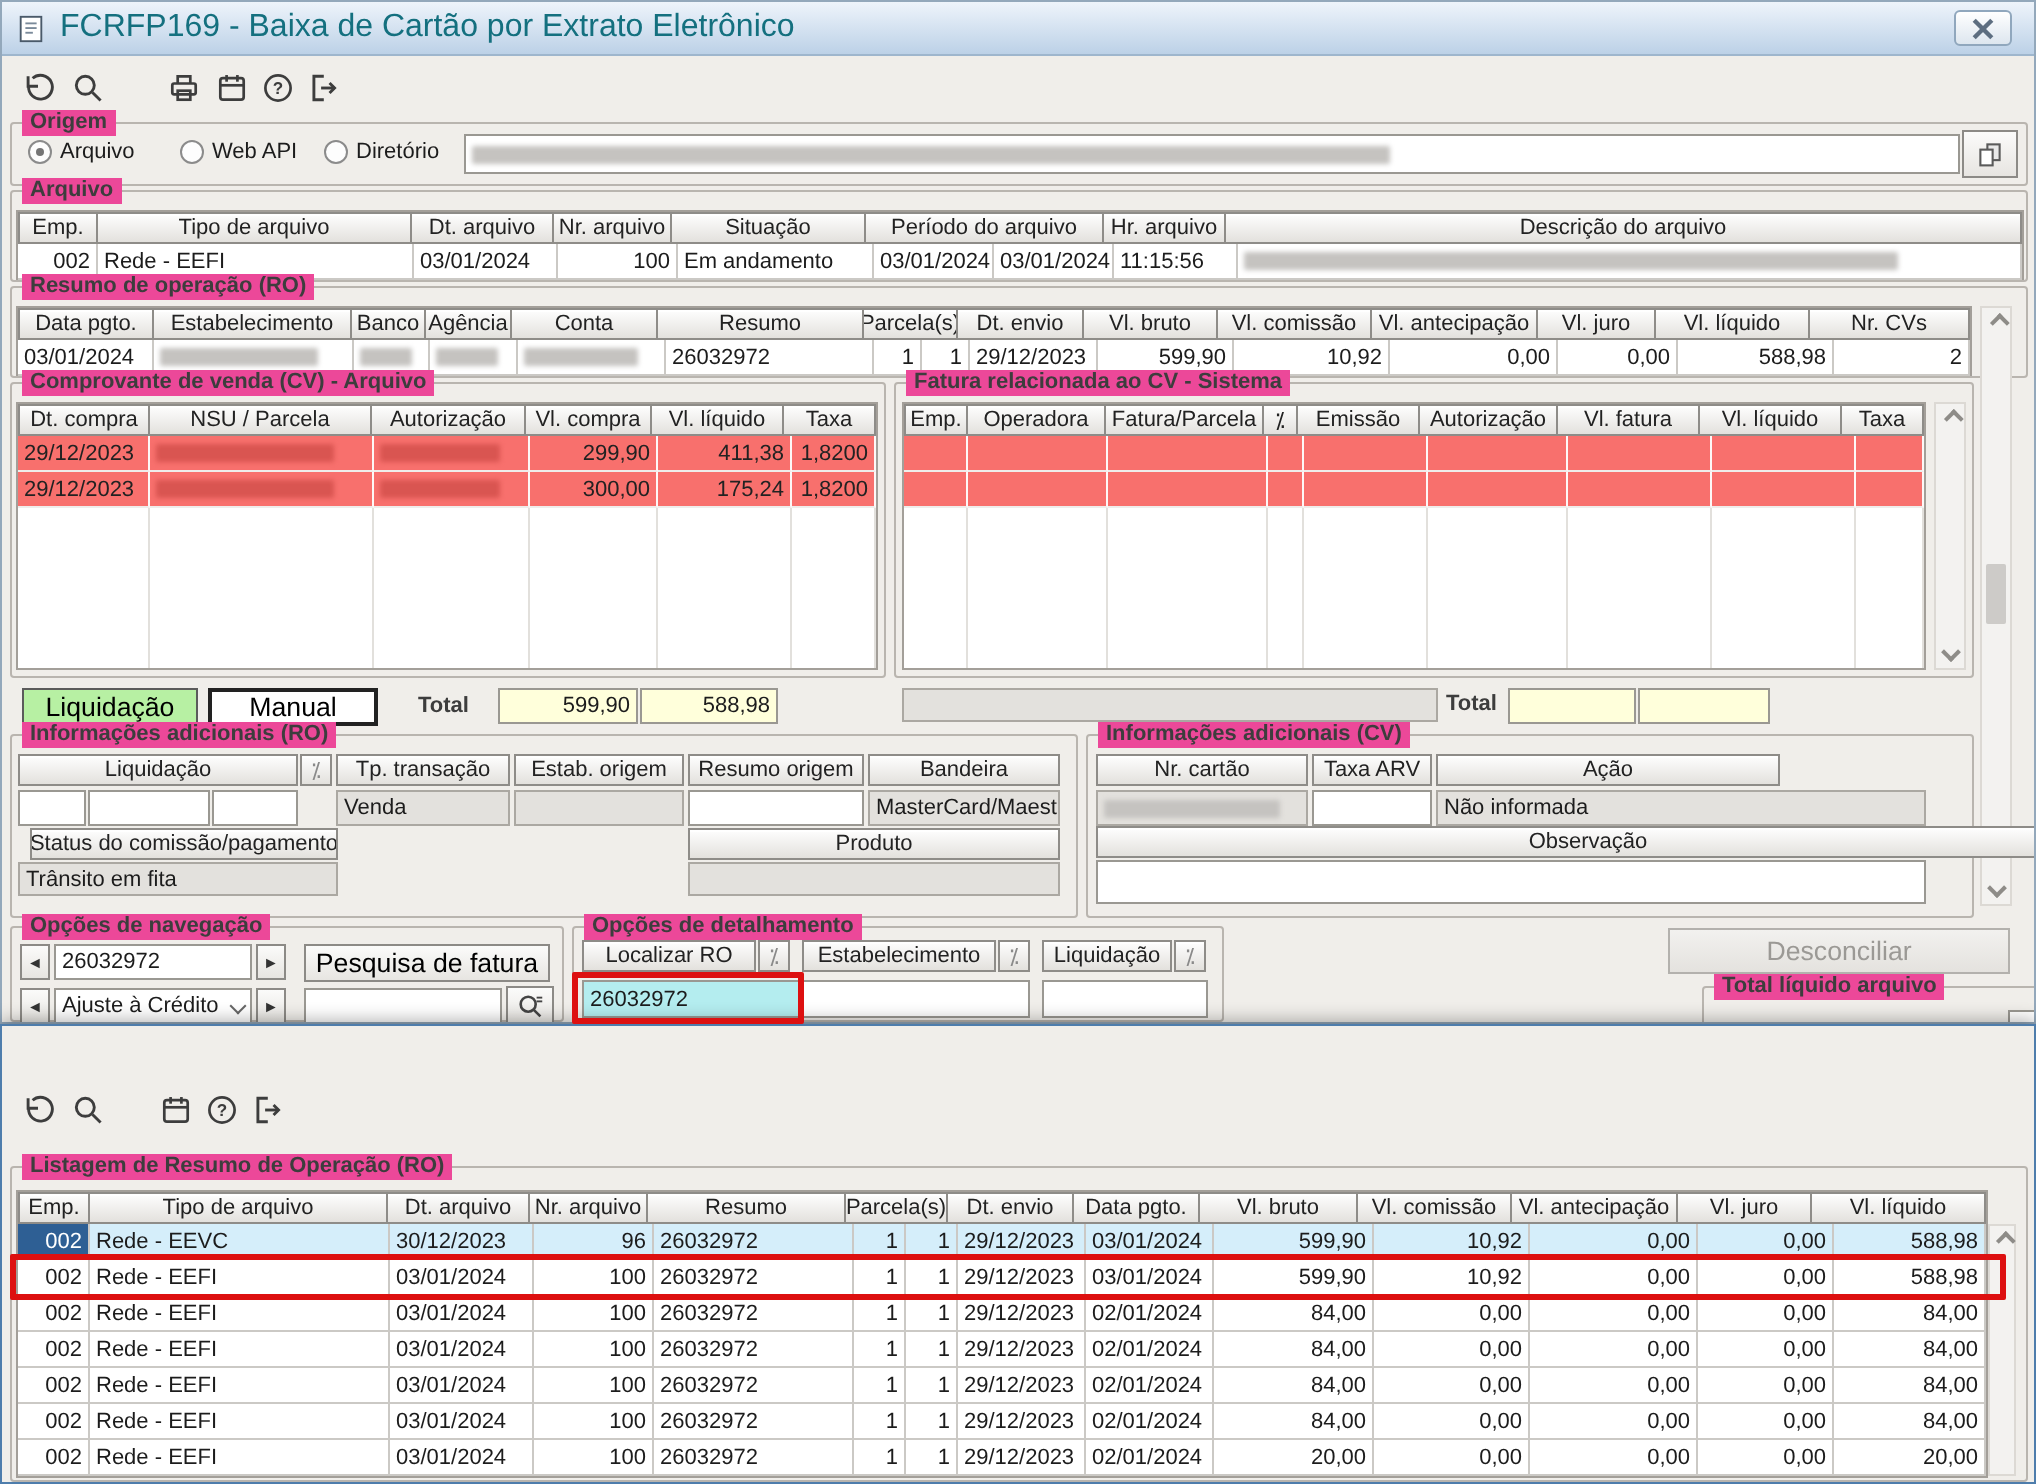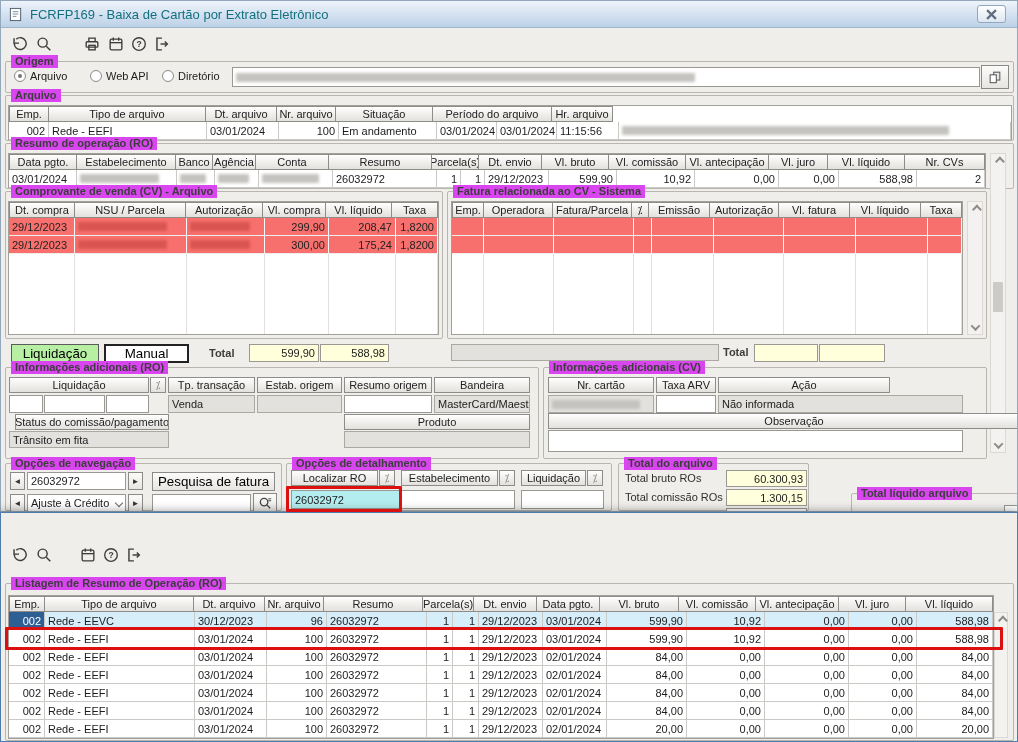--- a/index.html
+++ b/index.html
@@ -3,29 +3,29 @@
 <meta charset="utf-8">
 <style>
 *{margin:0;padding:0;box-sizing:border-box}
 html,body{width:1018px;height:742px}
 body{font-family:"Liberation Sans","DejaVu Sans",sans-serif;font-size:11px;color:#1c1c1c;background:#dde1e6}
 .screen{position:relative;width:1018px;height:742px;overflow:hidden}
 .win{position:absolute;background:#f0eeea;overflow:hidden}
 .win-top{left:0;top:0;width:1018px;height:512px;border:1px solid #93a8bb}
 .win-bottom{left:0;top:512px;width:1018px;height:230px;border:1px solid #4e7dac;box-shadow:0 -2px 8px rgba(0,0,0,.3)}
 .tb{position:absolute;left:0;top:0;right:0;height:27px;background:linear-gradient(#eef4fb,#bcd1e7);border-bottom:1px solid #9eb6cd;display:flex;align-items:center;padding:0 7px;gap:7px}
-.tb-title{font-size:13px}
+.tb-title{font-size:16px}
 .t-teal{color:#14707f}
 .t-dark{color:#1b1b1b}
 .closebtn{position:absolute;top:4px;display:flex;align-items:center;justify-content:center;border-radius:3px}
 .close-gray{right:11px;width:29px;height:18px;background:linear-gradient(#ffffff,#dde6ef);border:1px solid #90a7bd}
 .close-red{right:12px;width:31px;height:18px;background:linear-gradient(#ef9d92,#c23b2a);border:1px solid #7e241a;box-shadow:inset 0 1px 0 #f6c0b8}
 .tbtn{position:absolute;top:30px;width:25px;height:25px;display:flex;align-items:center;justify-content:center;background:transparent;border:none;cursor:pointer}
 .grp{position:absolute;border:1px solid #b9b5af;border-radius:2px}
-.grp>.lbl{position:absolute;top:-7px;left:5px;background:#d946ef;padding:0 4px;font-weight:bold;color:#3d3d3d;line-height:13px;white-space:nowrap}
+.grp>.lbl{position:absolute;top:-7px;left:5px;background:#ec4899;padding:0 4px;font-weight:bold;color:#3d3d3d;line-height:13px;white-space:nowrap}
 .tbl{position:absolute;display:flex;flex-direction:column;background:#fff;border:1px solid #a39f99}
 .trow{display:flex;flex:0 0 auto}
 .trow.ghost{flex:1 1 auto}
 .thead{height:16px}
 .hdr{height:16px;display:flex;align-items:center;justify-content:center;background:linear-gradient(#fefefe,#e3e1dd);border:1px solid #8e8c88;box-shadow:inset 0 1px 0 #fff;white-space:nowrap;overflow:hidden;font-size:11px;color:#222}
 .thead .hdr+.hdr{margin-left:-1px}
 .cell{height:18px;display:flex;align-items:center;padding:0 3px;background:#fff;border-right:1px solid #cbc9c5;border-bottom:1px solid #cbc9c5;white-space:nowrap;overflow:hidden}
 .ar{justify-content:flex-end}
 .red .cell{background:#f8706d;border-right:1px solid #fdf8f7;border-bottom:1px solid #efedeb;color:#222}
 .ghost .cell{height:auto;background:transparent;border-bottom:none;border-right:1px solid #e2e0dc}
@@ -153,20 +153,21 @@
     </div>
     <div class="tbl" style="left:7px;top:104px;width:1004px;height:35px">
         <div class="trow thead">
           <div class="hdr" style="flex: 0 0 40px; width: 40px;">Emp.</div>
           <div class="hdr" style="flex: 0 0 158px; width: 158px;">Tipo de arquivo</div>
           <div class="hdr" style="flex: 0 0 72px; width: 72px;">Dt. arquivo</div>
           <div class="hdr" style="flex: 0 0 60px; width: 60px;">Nr. arquivo</div>
           <div class="hdr" style="flex: 0 0 98px; width: 98px;">Situação</div>
           <div class="hdr" style="flex: 0 0 120px; width: 120px;">Período do arquivo</div>
           <div class="hdr" style="flex: 0 0 62px; width: 62px;">Hr. arquivo</div>
+          <div class="hdr" style="flex: 1 1 auto; min-width: 0px;">Descrição do arquivo</div>
         </div>
         <div class="trow">
           <div class="cell ar" style="flex: 0 0 40px; width: 40px;">002</div>
           <div class="cell" style="flex: 0 0 158px; width: 158px;">Rede - EEFI</div>
           <div class="cell" style="flex: 0 0 72px; width: 72px;">03/01/2024</div>
           <div class="cell ar" style="flex: 0 0 60px; width: 60px;">100</div>
           <div class="cell" style="flex: 0 0 98px; width: 98px;">Em andamento</div>
           <div class="cell" style="flex: 0 0 60px; width: 60px;">03/01/2024</div>
           <div class="cell" style="flex: 0 0 60px; width: 60px;">03/01/2024</div>
           <div class="cell" style="flex: 0 0 62px; width: 62px;">11:15:56</div>
@@ -247,21 +248,21 @@
         </div>
         <div class="trow red">
           <div class="cell" style="flex: 0 0 66px; width: 66px;">29/12/2023</div>
           <div class="cell" style="flex: 0 0 112px; width: 112px;">
             <span class="redact rr"></span>
           </div>
           <div class="cell" style="flex: 0 0 78px; width: 78px;">
             <span class="redact rr"></span>
           </div>
           <div class="cell ar" style="flex: 0 0 64px; width: 64px;">299,90</div>
-          <div class="cell ar" style="flex: 0 0 67px; width: 67px;">208,47</div>
+          <div class="cell ar" style="flex: 0 0 67px; width: 67px;">411,38</div>
           <div class="cell ar" style="flex: 1 1 auto; min-width: 0px;">1,8200</div>
         </div>
         <div class="trow red">
           <div class="cell" style="flex: 0 0 66px; width: 66px;">29/12/2023</div>
           <div class="cell" style="flex: 0 0 112px; width: 112px;">
             <span class="redact rr"></span>
           </div>
           <div class="cell" style="flex: 0 0 78px; width: 78px;">
             <span class="redact rr"></span>
           </div>
@@ -412,29 +413,22 @@
     <div class="hdr" style="position:absolute;left:290px;top:469px;width:87px">Localizar RO</div>
     <div class="hdr" style="position:absolute;left:378px;top:469px;width:16px;color:#8a8a8a">⁒</div>
     <div class="hdr" style="position:absolute;left:400px;top:469px;width:97px">Estabelecimento</div>
     <div class="hdr" style="position:absolute;left:498px;top:469px;width:16px;color:#8a8a8a">⁒</div>
     <div class="hdr" style="position:absolute;left:520px;top:469px;width:65px">Liquidação</div>
     <div class="hdr" style="position:absolute;left:586px;top:469px;width:16px;color:#8a8a8a">⁒</div>
     <div class="field f-cyan" style="left:290px;top:489px;width:109px;height:19px">26032972</div>
     <div class="field" style="left:400px;top:489px;width:114px;height:19px"></div>
     <div class="field" style="left:520px;top:489px;width:83px;height:19px"></div>
 
-    <div class="grp" style="left:617px;top:462px;width:191px;height:48px">
-      <span class="lbl">Total do arquivo</span>
-      <span class="statlbl" style="left:6px;top:8px">Total bruto ROs</span>
-      <div class="field f-yellow ar" style="left:107px;top:6px;width:81px;height:17px">60.300,93</div>
-      <span class="statlbl" style="left:6px;top:27px">Total comissão ROs</span>
-      <div class="field f-yellow ar" style="left:107px;top:25px;width:81px;height:17px">1.300,15</div>
-      <div class="field" style="left:107px;top:44px;width:81px;height:7px;border-bottom:none"></div>
-    </div>
-
+
+    <button class="btn btn-dis" style="left:833px;top:463px;width:171px;height:23px">Desconciliar</button>
 
     <div class="grp" style="left:850px;top:492px;width:205px;height:30px">
       <span class="lbl">Total líquido arquivo</span>
       <div class="field" style="left:152px;top:11px;width:48px;height:10px;border-bottom:none"></div>
     </div>
   </div>
 
   <div class="win win-bottom">
 
     <button class="tbtn" style="left:5px;top:29px">

